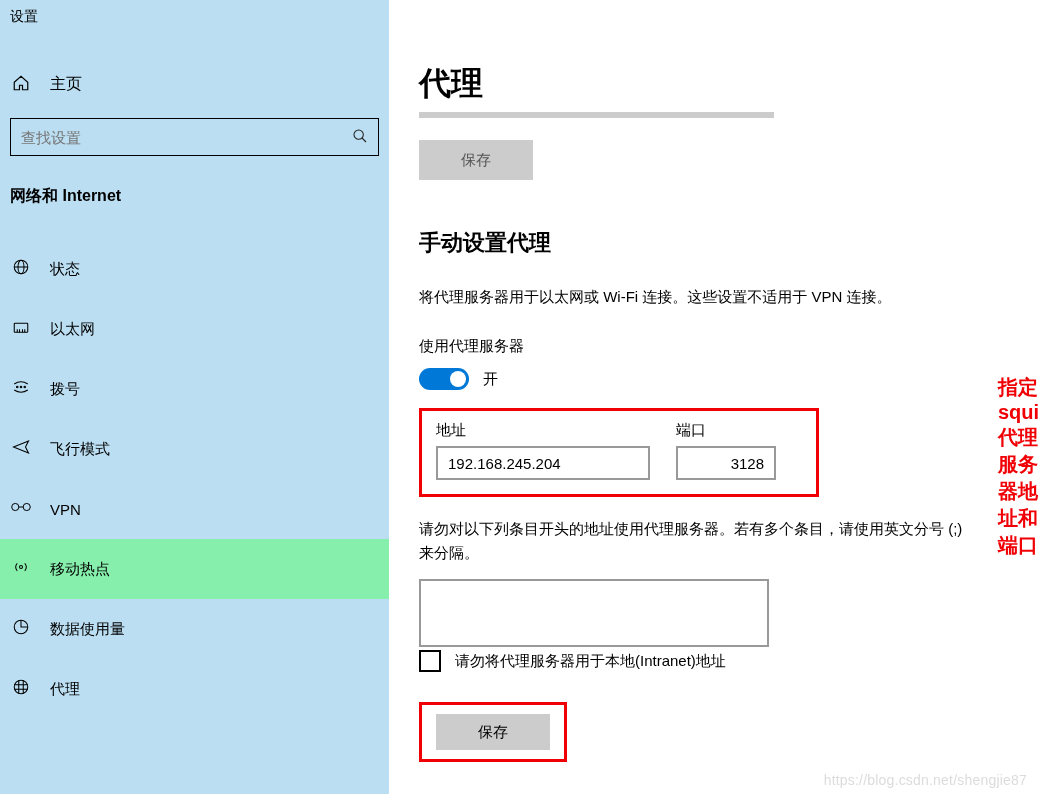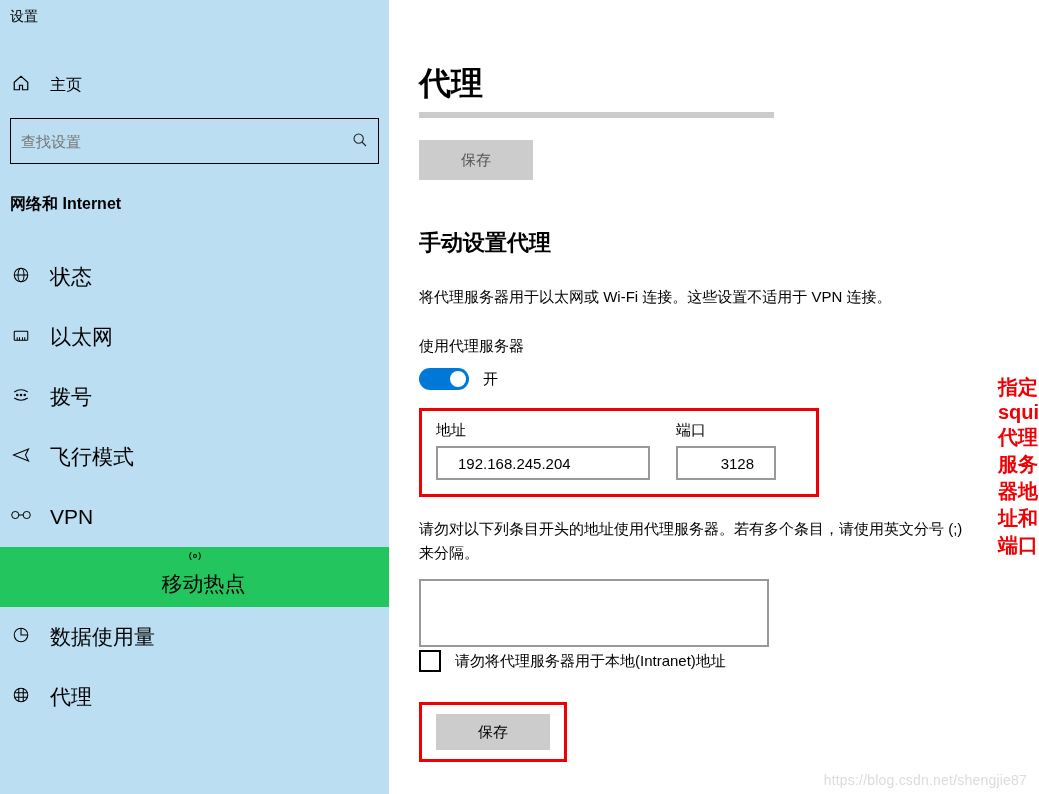--- a/index.html
+++ b/index.html
@@ -20,38 +20,38 @@
     padding: 0;
     display: flex;
     flex-direction: column;
   }
   .settings-title {
     font-size: 14px;
     padding: 8px 10px 8px 10px;
   }
   .home-item {
     display: flex;
-    align-items: center;
+    align-items: flex-start;
     padding: 12px 10px;
     margin-top: 28px;
     cursor: pointer;
   }
   .home-item .icon {
     width: 22px;
     text-align: center;
     font-size: 16px;
   }
   .home-item .label {
     margin-left: 18px;
     font-size: 16px;
   }
   .search-box {
     margin: 10px 10px 0 10px;
     border: 1px solid #000;
-    height: 46px;
+    height: 38px;
     display: flex;
     align-items: center;
     padding: 0 10px;
     background: transparent;
   }
   .search-box input {
     flex: 1;
     border: none;
     background: transparent;
     font-size: 15px;
@@ -71,32 +71,31 @@
     margin-top: 20px;
   }
   .nav-item {
     display: flex;
     align-items: center;
     height: 60px;
     padding: 0 10px;
     cursor: pointer;
   }
   .nav-item.active {
-    background: #22c55e;
-    flex-direction: column;
+    background: #86efac;
   }
   .nav-item .icon {
     width: 22px;
     text-align: center;
     font-size: 17px;
     color: #000;
   }
   .nav-item .label {
     margin-left: 18px;
-    font-size: 21px;
+    font-size: 15px;
   }
   
   .main {
     flex: 1;
     padding: 0 30px;
     position: relative;
   }
   .page-title {
     font-size: 32px;
     font-weight: 600;
@@ -175,21 +174,21 @@
     display: flex;
     gap: 26px;
   }
   .field-col .fld-label {
     font-size: 15px;
     margin-bottom: 6px;
   }
   .field-col input {
     height: 34px;
     border: 2px solid #999;
-    padding: 0 20px;
+    padding: 0 10px;
     font-size: 15px;
     outline: none;
   }
   .addr-input { width: 214px; }
   .port-input { width: 100px; text-align: right; }
   .bypass-desc {
     margin-top: 20px;
     font-size: 15px;
     line-height: 1.6;
     width: 560px;

